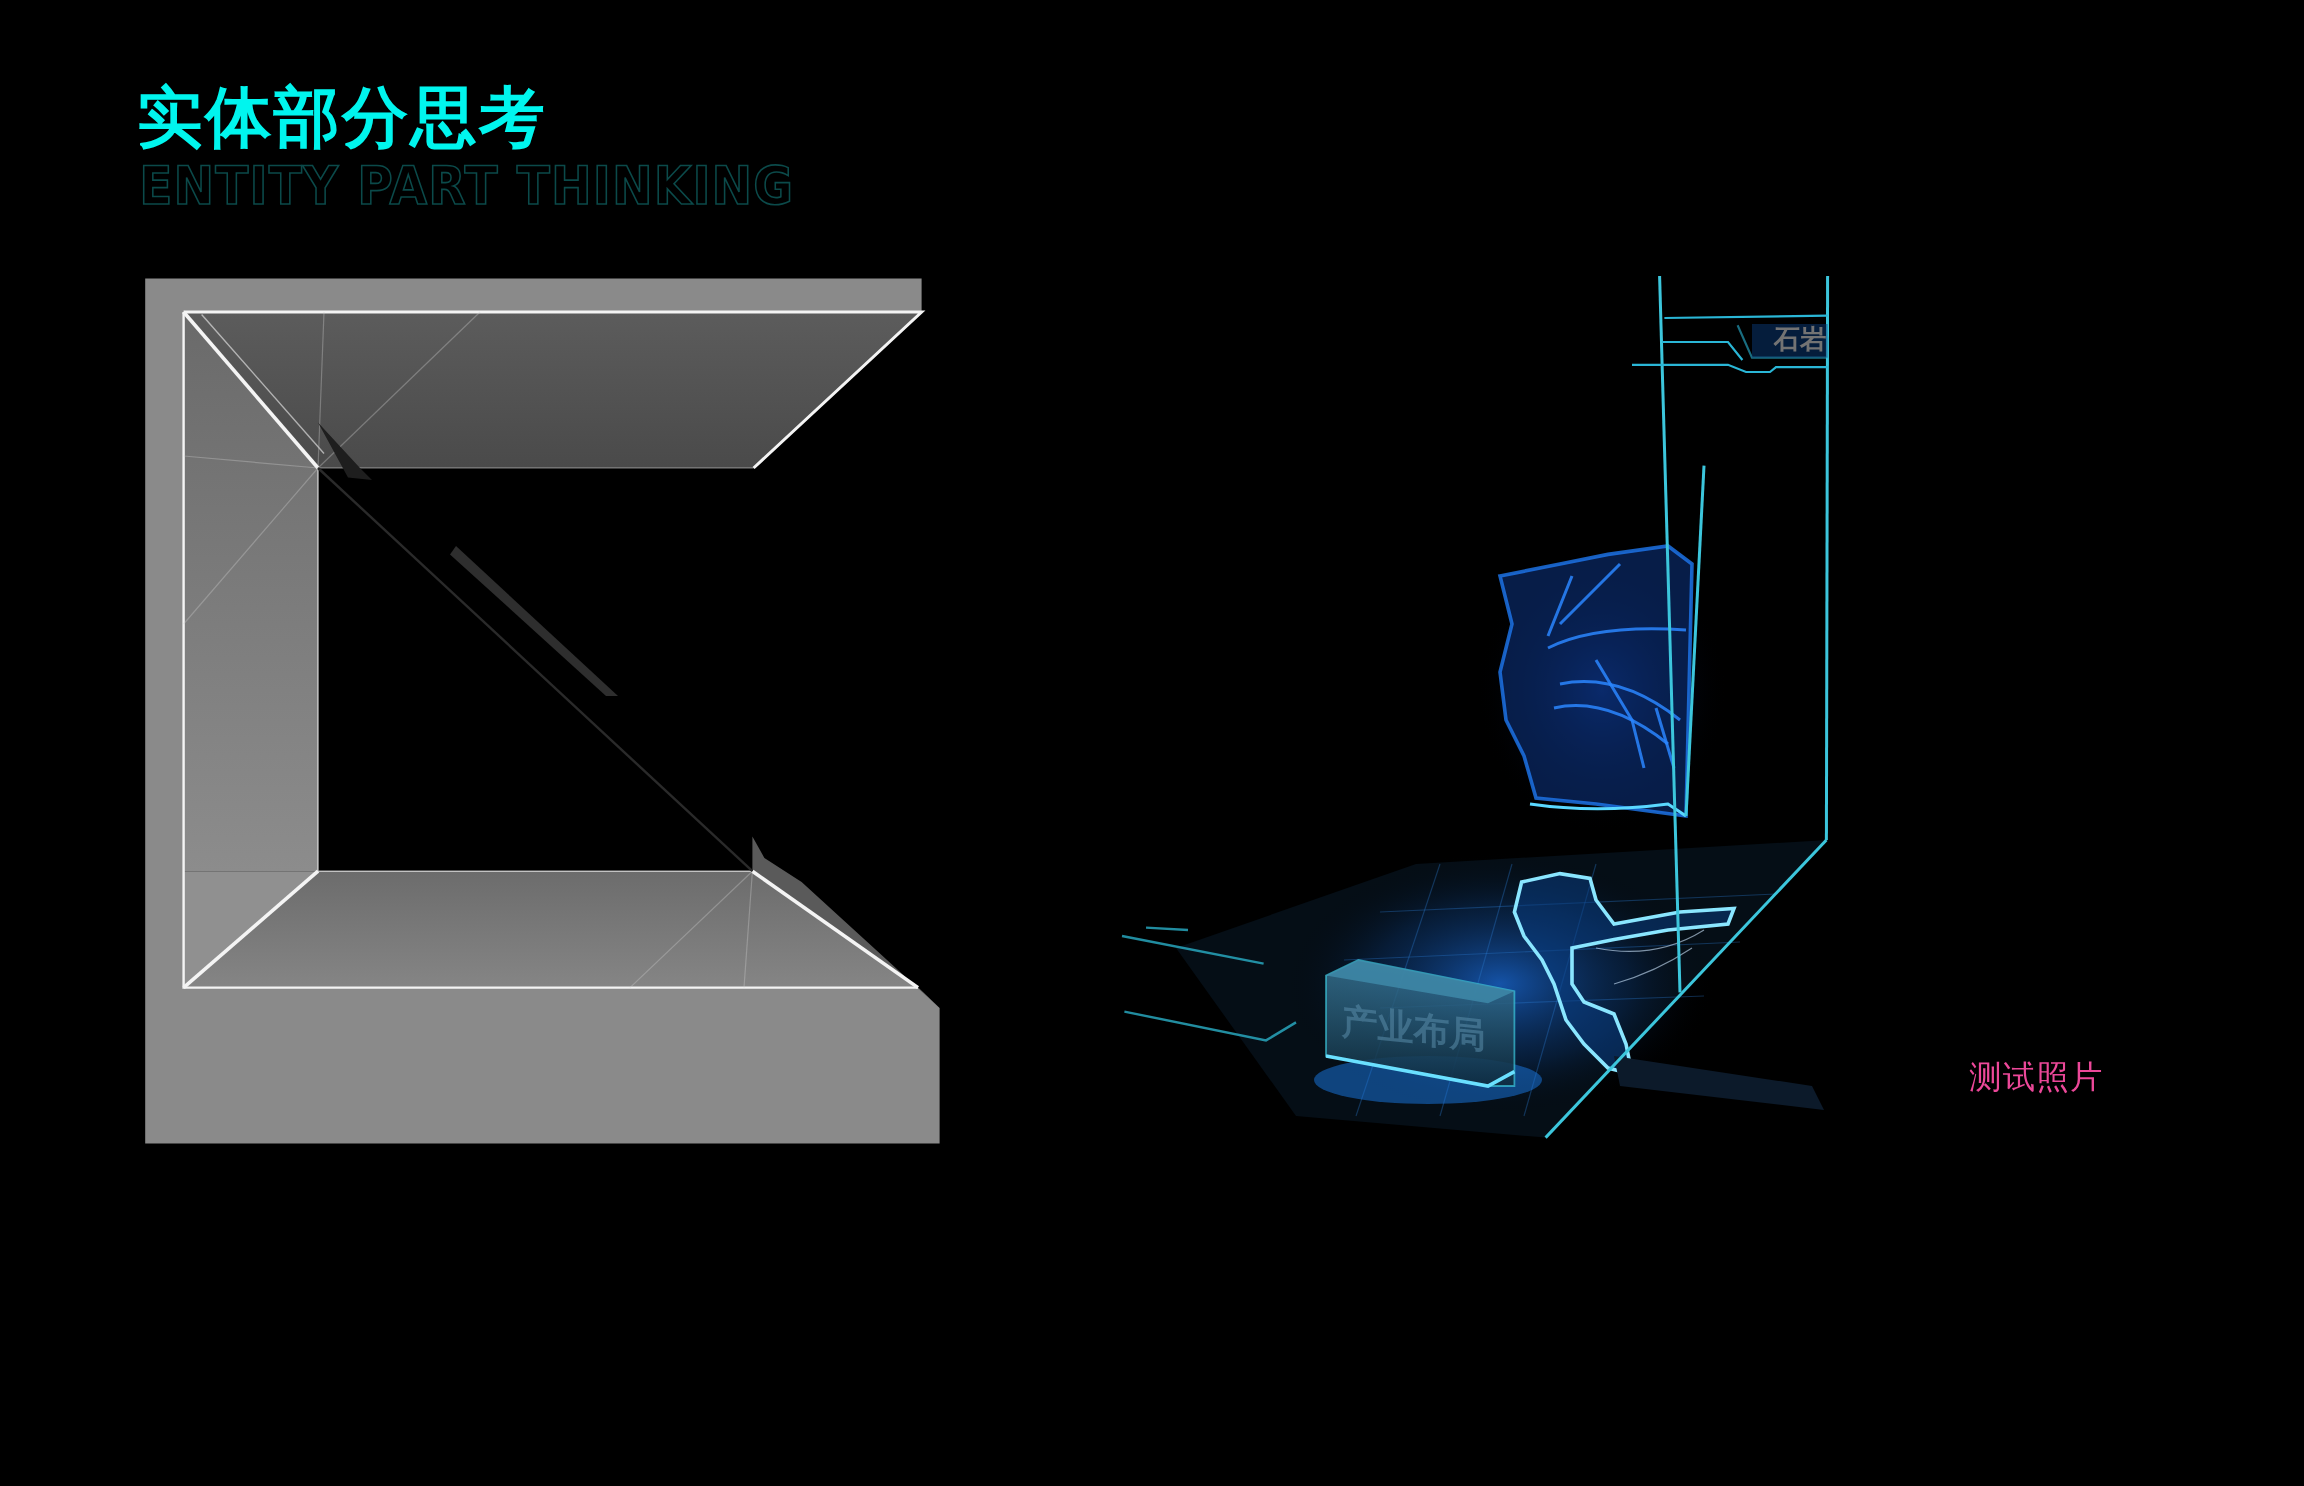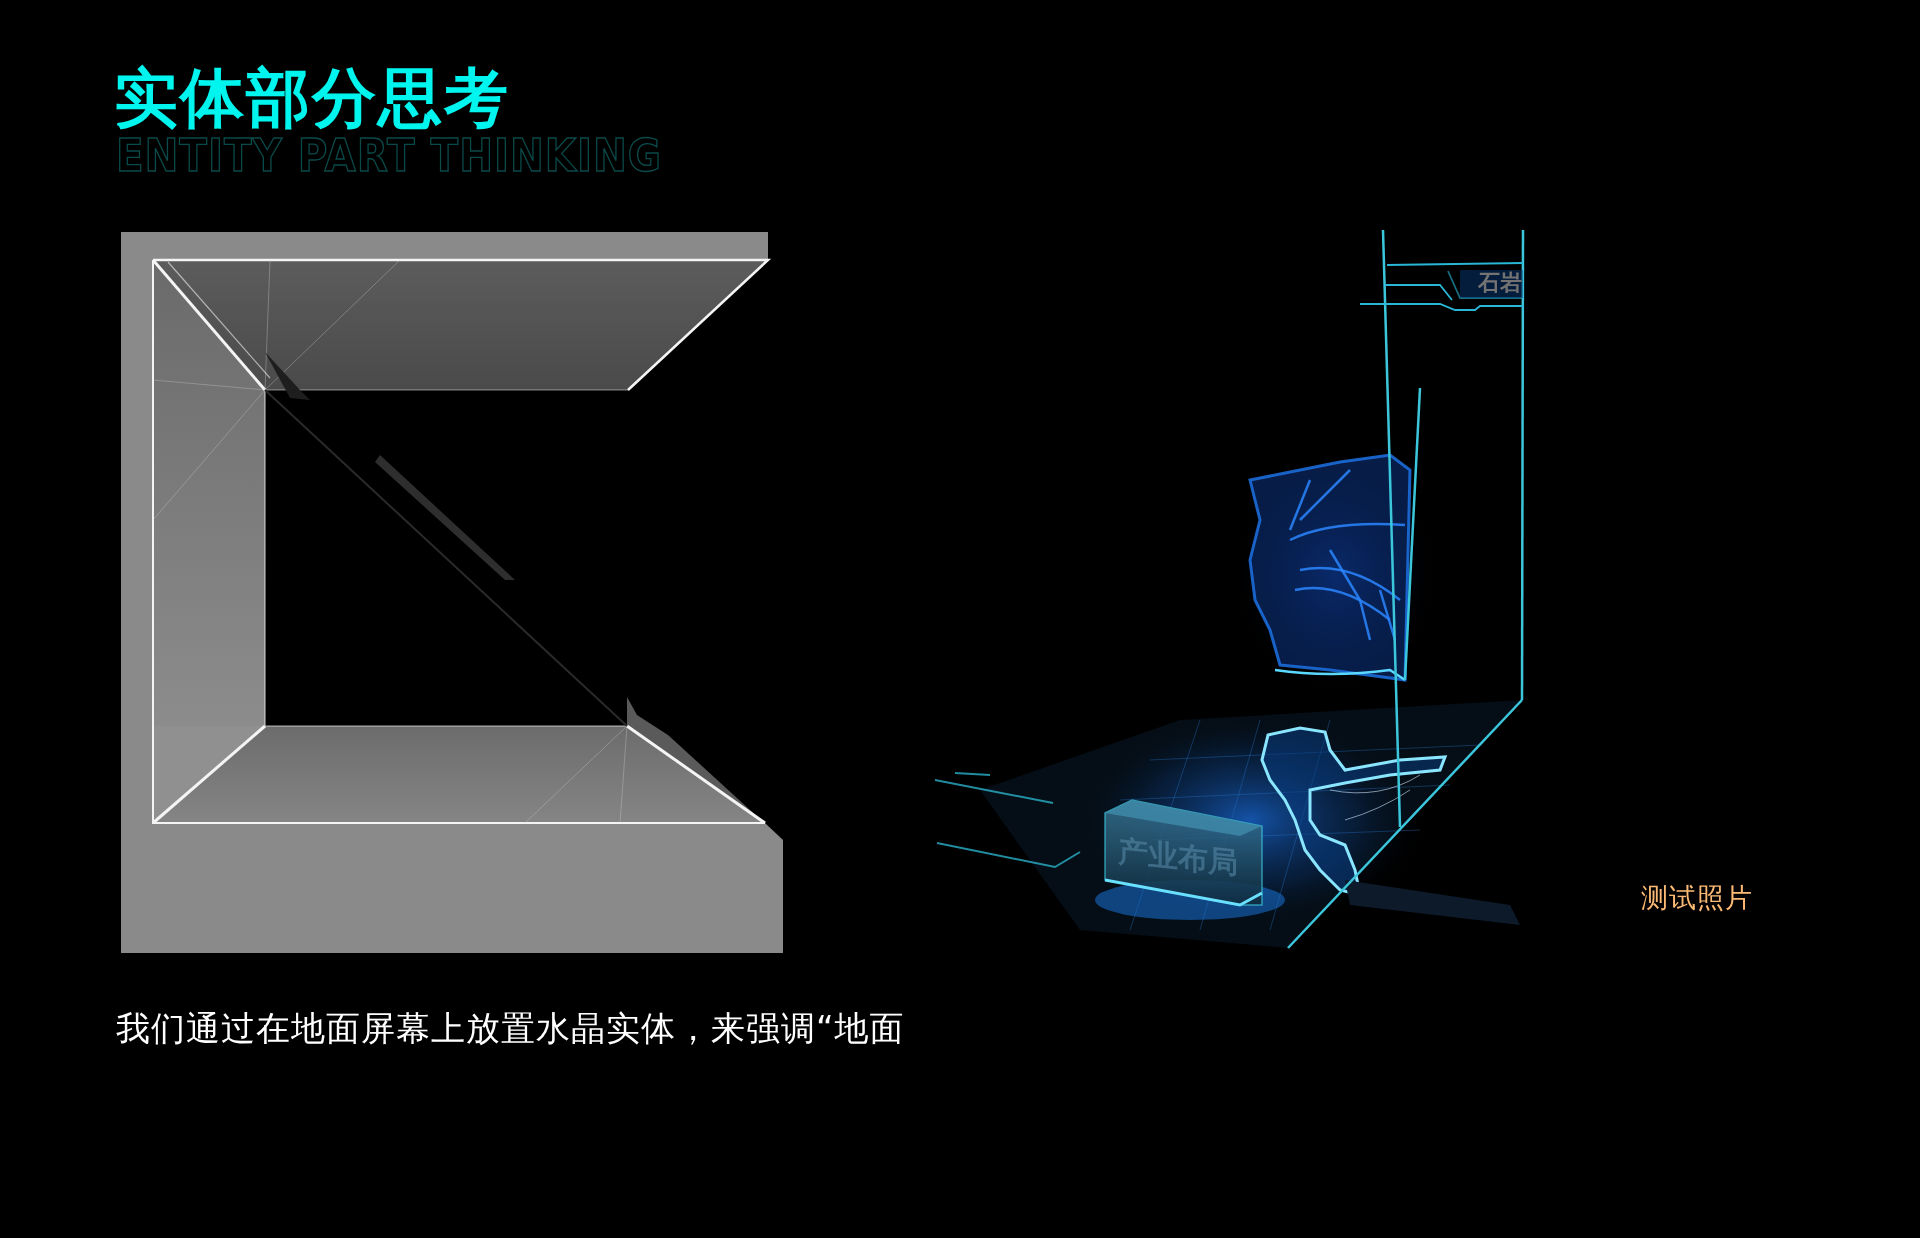--- a/index.html
+++ b/index.html
@@ -1,29 +1,29 @@
 <!DOCTYPE html>
 <html><head>
 <meta charset="utf-8">
 <style>
   html, body { margin:0; padding:0; background:#000; }
   body { width:1920px; height:1238px; position:relative; overflow:hidden;
          font-family:"DejaVu Sans","Liberation Sans",sans-serif; color:#fff; }
-  .title-cn { position:absolute; left:114px; top:58px; font-size:64px; font-weight:bold;
+  .title-cn { position:absolute; left:114px; top:58px; font-size:55px; font-weight:bold;
               color:#00f5ee; letter-spacing:2px; line-height:80px; white-space:nowrap; }
   .title-en { position:absolute; left:116px; top:134px; font-size:44px; font-weight:bold;
               color:transparent; -webkit-text-stroke:1.4px #0b4a4a; letter-spacing:1px;
               font-family:"DejaVu Sans",sans-serif; white-space:nowrap; line-height:44px;
               transform:scaleX(0.92); transform-origin:left top; }
   .diagram { position:absolute; left:0; top:0; }
   .photo { position:absolute; left:0; top:0; }
   .body-text { position:absolute; left:116px; top:993px; width:900px; font-size:34px;
                line-height:71px; color:#fff; letter-spacing:1px; }
   .body-text div { white-space:nowrap; }
-  .caption { position:absolute; left:1641px; top:880px; font-size:27px; color:#fdba74; letter-spacing:1px;text-align:center; }
+  .caption { position:absolute; left:1641px; top:880px; font-size:27px; color:#ec4899; letter-spacing:1px;text-align:center; }
   .map-label { position:absolute; left:1478px; top:268px; font-size:22px; font-weight:bold; color:#737373;
                width:44px; overflow:hidden; white-space:nowrap; }
   .crystal-text { position:absolute; left:1118px; top:838px; font-size:30px; font-weight:bold;
                   color:rgba(90,140,170,0.55); transform:skewY(6deg); white-space:nowrap; width:132px; overflow:hidden; }
 </style>
 </head>
 <body>
 
 <div class="title-cn">实体部分思考</div>
 <div class="title-en">ENTITY PART THINKING</div>
@@ -154,14 +154,13 @@
     <path d="M1448 271 L1460 298 H1523" stroke-opacity="0.6"></path>
   </g>
   <rect x="1460" y="270" width="63" height="28" fill="#0a3a78" opacity="0.5"></rect>
 </svg>
 
 <div class="map-label">石岩</div>
 <div class="crystal-text">产业布局</div>
 <div class="caption">测试照片</div>
 
 <div class="body-text">
-  <div>我们通过在地面屏幕上放置水晶实体，来强调“地面</div>
 </div>
 
 </body></html>

